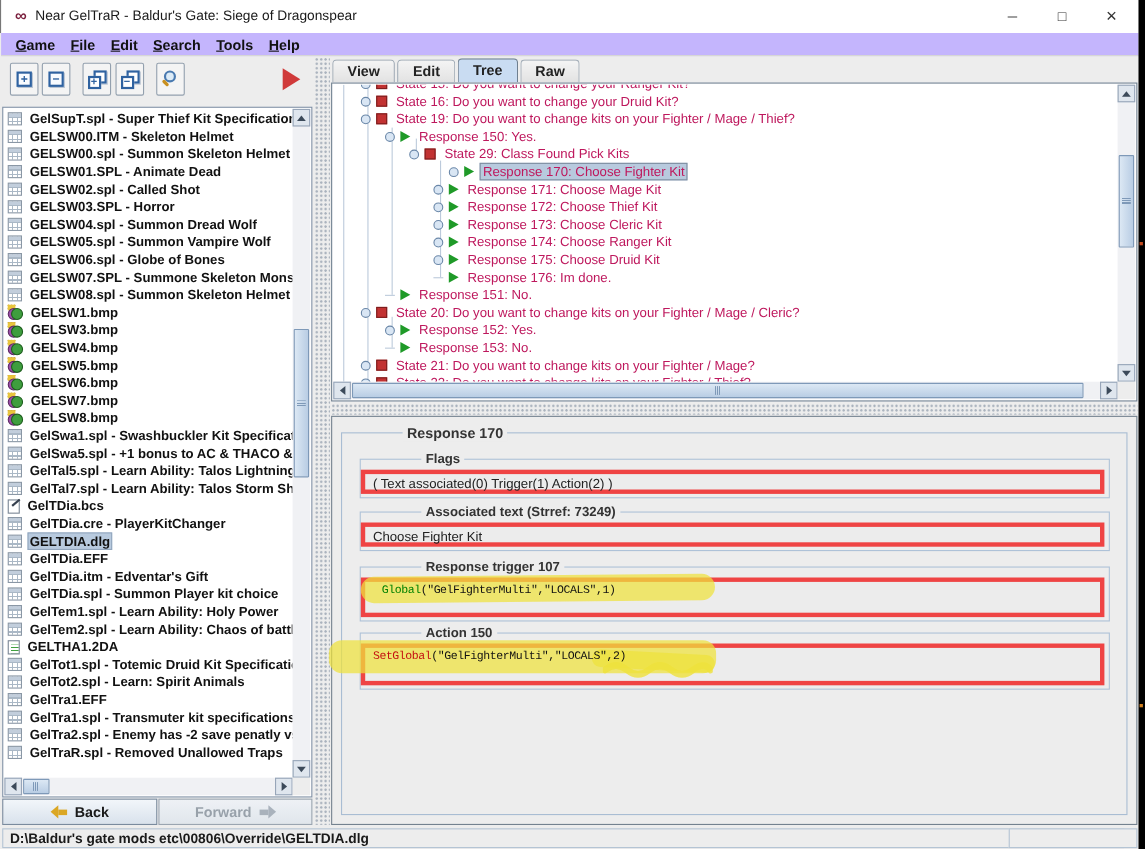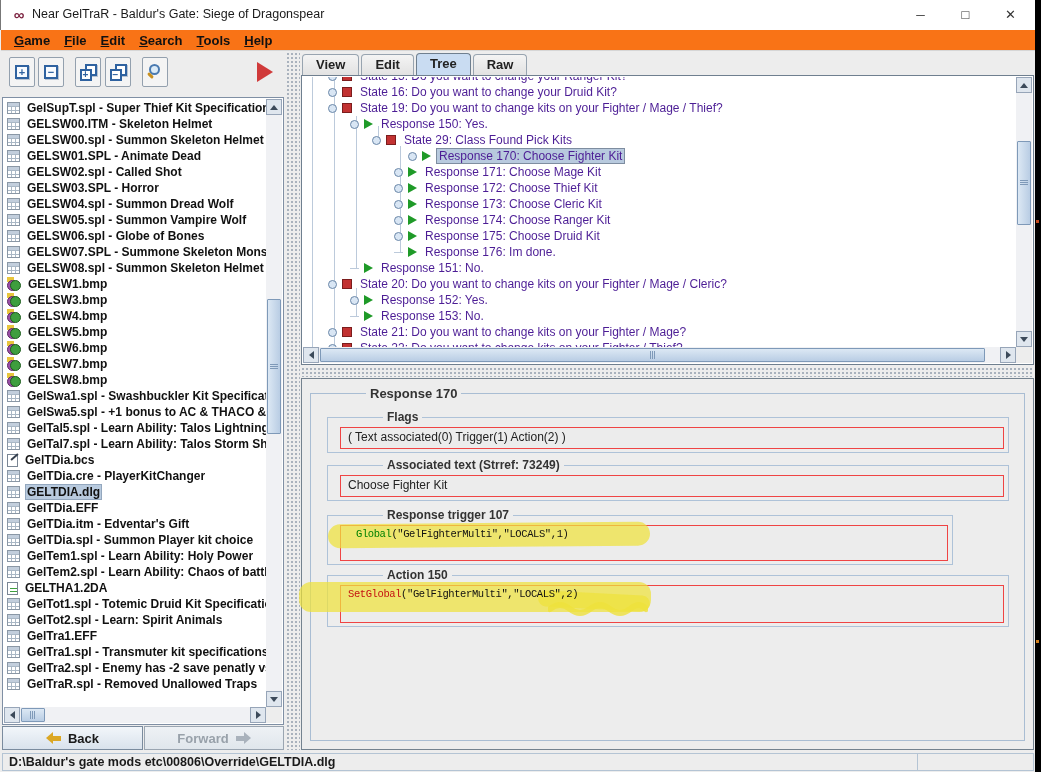--- a/index.html
+++ b/index.html
@@ -9,21 +9,21 @@
     background:#ededed; font-family:"Liberation Sans", sans-serif; color:#1a1a1a;
     -webkit-font-smoothing:antialiased;
   }
   
   .titlebar { position:absolute; left:0; top:0; width:1035px; height:30px; background:#fff; border-left:1px solid #777; }
   .app-icon { position:absolute; left:9px; top:6px; width:18px; height:18px; font-size:15px; font-weight:bold; color:#7a1f3d; line-height:18px; text-align:center; }
   .title-text { position:absolute; left:31px; top:7px; font-size:12.5px; color:#1a1a1a; white-space:nowrap; }
   .win-btn { position:absolute; top:0; width:45px; height:30px; text-align:center; line-height:30px; font-size:12px; color:#333; cursor:default; }
   .wb-min { left:897px; } .wb-max { left:942px; font-size:13px; } .wb-close { left:987px; font-size:13px; }
   
-  .menubar { position:absolute; left:1px; top:30px; width:1034px; height:21px; background:#f97316; border-bottom:1px solid #d6d6d6; display:flex; align-items:center; padding-left:6px; }
+  .menubar { position:absolute; left:1px; top:30px; width:1034px; height:21px; background:#c4b5fd; border-bottom:1px solid #d6d6d6; display:flex; align-items:center; padding-left:6px; }
   .menu-item { font-weight:bold; font-size:13px; padding:0 7px; color:#111; white-space:nowrap; }
   .menu-item u { text-decoration:underline; }
   
   .tb-btn { position:absolute; width:26px; height:30px; top:57px; background:#f4f4f4; border:1px solid #93a0ae; border-radius:2px; display:flex; align-items:center; justify-content:center; }
   .pbox { width:14px; height:14px; border:2px solid #2f62a0; background:#f8fbff; color:#2f62a0; font-weight:bold; font-size:11px; line-height:10px; text-align:center; box-shadow:1px 1px 0 #b9c4d2; }
   .stack { position:relative; width:17px; height:17px; }
   .stack .bk { position:absolute; top:0; right:0; width:12px; height:12px; border:2px solid #2f62a0; background:#fff; box-shadow:1px 1px 0 #b9c4d2; }
   .stack .fr { position:absolute; bottom:0; left:0; width:12px; height:12px; border:2px solid #2f62a0; background:#fff; color:#2f62a0; font-weight:bold; font-size:10px; line-height:8px; text-align:center; }
   .mag { position:relative; width:16px; height:16px; }
   .mag .glass { position:absolute; left:2px; top:0; width:11px; height:11px; border:2px solid #4a7ab0; border-radius:50%; background:#dcebf7; }
@@ -78,27 +78,27 @@
   .tab { height:21px; padding:2px 13px 0; font-weight:bold; font-size:13px; background:linear-gradient(#f4f4f4,#e2e2e2); border:1px solid #98a4b0; border-bottom:none; border-radius:4px 4px 0 0; margin-right:2px; color:#222; }
   .tab.sel { height:22px; background:#c9dcf2; border-color:#6f7f8f; }
   
   .tree-viewport { position:absolute; left:1px; top:1px; right:17px; bottom:17px; overflow:hidden; background:#fff; }
   .tguide { position:absolute; width:0; border-left:1px solid #bccadb; }
   .tree-row { position:absolute; height:16px; display:flex; align-items:center; white-space:nowrap; }
   .texp { flex:0 0 auto; width:9px; height:9px; border:1.5px solid #6a87a8; border-radius:50%; background:#d9e6f4; margin-right:5px; }
   .tstub { flex:0 0 auto; width:9px; height:1px; background:#bccadb; margin-right:5px; }
   .tico-state { flex:0 0 auto; width:10px; height:10px; background:#c23232; border:1px solid #7c1d1d; margin-right:5px; }
   .tico-resp { flex:0 0 auto; width:0; height:0; border-left:9px solid #1f9a28; border-top:5px solid transparent; border-bottom:5px solid transparent; margin-right:5px; }
-  .tree-label { font-size:12px; padding:1px 3px; color:#4c1d95; }
+  .tree-label { font-size:12px; padding:1px 3px; color:#be185d; }
   .tree-row.sel .tree-label { background:#b8cade; border:1px solid #7e8da0; padding:0 2px; }
   
   .detail { position:absolute; left:301px; top:378px; width:733px; height:372px; border:1px solid #74828f; background:#ededed; }
   .group { position:absolute; border:1px solid #aec2d8; }
   .gtitle { position:absolute; top:-8px; left:7px; background:#ededed; padding:0 4px; font-weight:bold; font-size:12px; color:#333; white-space:nowrap;margin-left:48px; }
-  .gcontent { position:absolute; left:12px; right:4px; top:9px; border:1px solid #ef4444; background:#ececec; padding:2px 7px; font-size:12px; color:#222; }
+  .gcontent { position:absolute; left:0; right:4px; top:9px; border:4px solid #ef4444; background:#ececec; padding:2px 7px; font-size:12px; color:#222; }
   .codeline { position:relative; z-index:6; font-family:"Liberation Mono", monospace; font-size:10.5px; letter-spacing:-0.4px; white-space:pre; color:#111; }
   .kw-green { color:#008000; } .kw-red { color:#c41111; }
   .marker { position:absolute; z-index:5; background:#efe23c; opacity:0.72; border-radius:12px; }
   
   .status-cell { position:absolute; top:753px; height:18px; border:1px solid #b4c4d4; background:#ededed; font-weight:bold; font-size:12.5px; line-height:16px; padding:0 6px; white-space:nowrap; overflow:hidden; }
   
   .black-strip { position:absolute; left:1035px; top:0; width:6px; height:772px; background:#000; }
   .speck { position:absolute; width:3px; height:3px; }
 </style>
 </head>
@@ -473,21 +473,21 @@
       <div class="gtitle" style="font-size:13px;">Response 170</div>
     </div>
     <div class="group" style="left:25px;top:38px;width:682px;height:36px;">
       <div class="gtitle">Flags</div>
       <div class="gcontent" style="height:22px;">( Text associated(0) Trigger(1) Action(2) )</div>
     </div>
     <div class="group" style="left:25px;top:86px;width:682px;height:36px;">
       <div class="gtitle">Associated text (Strref: 73249)</div>
       <div class="gcontent" style="height:22px;">Choose Fighter Kit</div>
     </div>
-    <div class="group" style="left:25px;top:136px;width:626px;height:50px;">
+    <div class="group" style="left:25px;top:136px;width:682px;height:50px;">
       <div class="gtitle">Response trigger 107</div>
       <div class="gcontent" style="height:36px;">
         <div class="codeline" style="padding-left:8px;"><span class="kw-green">Global</span><span>("GelFighterMulti","LOCALS",1)</span></div>
       </div>
     </div>
     <div class="group" style="left:25px;top:196px;width:682px;height:52px;">
       <div class="gtitle">Action 150</div>
       <div class="gcontent" style="height:38px;">
         <div class="codeline"><span class="kw-red">SetGlobal</span><span>("GelFighterMulti","LOCALS",2)</span></div>
       </div>

